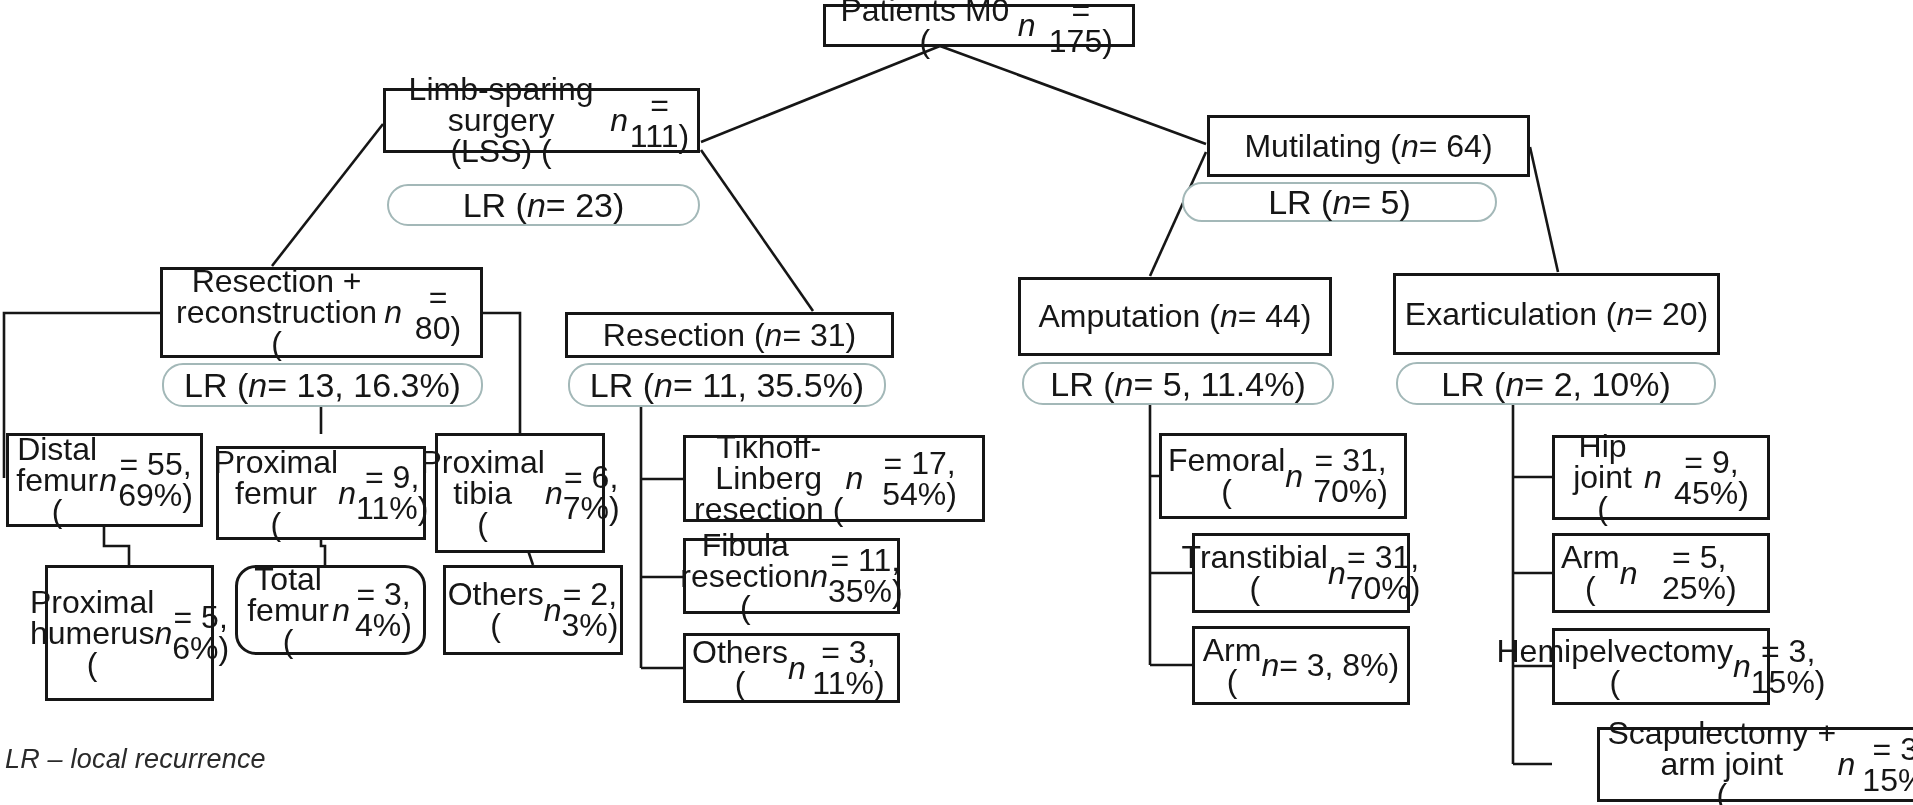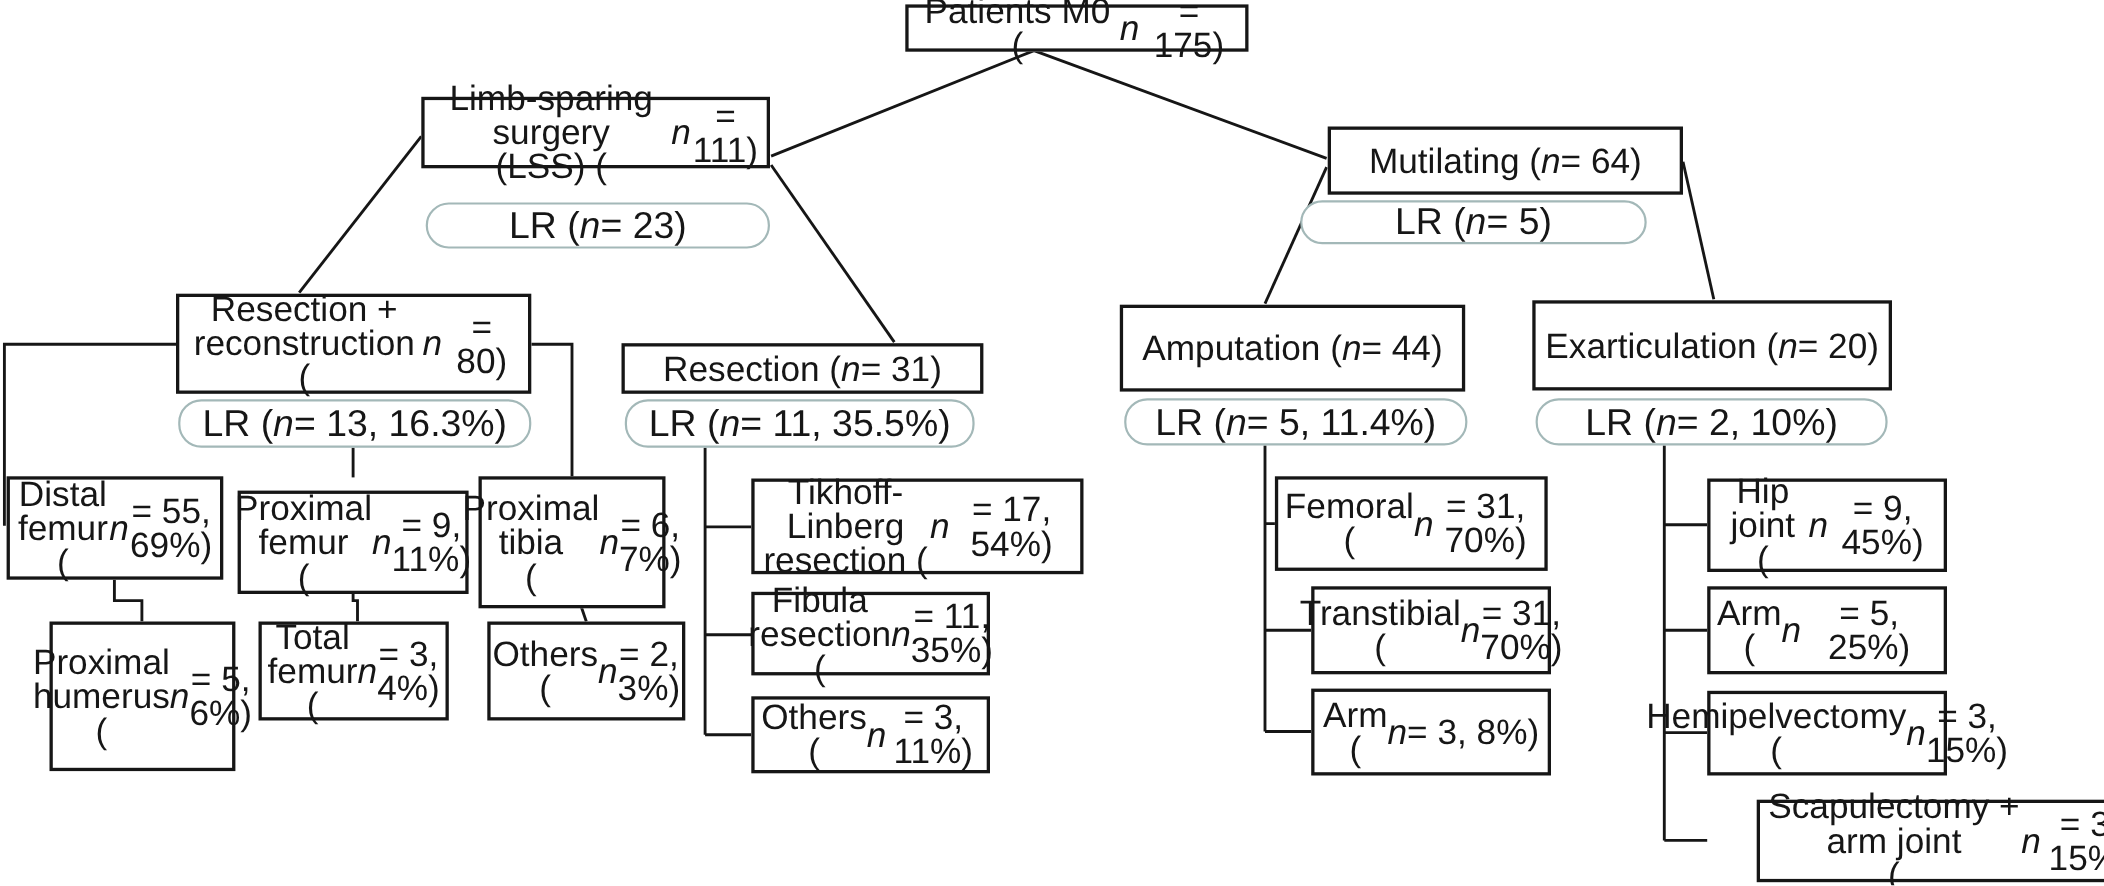--- a/index.html
+++ b/index.html
@@ -75,29 +75,30 @@
   <div class="lr" style="left:1022px;top:362px;width:312px;height:43px;">LR (<em>n</em> = 5, 11.4%)</div>
 
   <div class="node" style="left:1393px;top:273px;width:327px;height:82px;">Exarticulation (<em>n</em> = 20)</div>
   <div class="lr" style="left:1396px;top:362px;width:320px;height:43px;">LR (<em>n</em> = 2, 10%)</div>
 
   <div class="node" style="left:6px;top:433px;width:197px;height:94px;">Distal femur<br>(<em>n</em> = 55, 69%)</div>
   <div class="node" style="left:216px;top:433px;width:210px;height:94px;margin-top:13px;">Proximal femur<br>(<em>n</em> = 9, 11%)</div>
   <div class="node" style="left:435px;top:433px;width:170px;height:120px;">Proximal tibia<br>(<em>n</em> = 6, 7%)</div>
 
   <div class="node" style="left:45px;top:565px;width:169px;height:136px;">Proximal<br>humerus<br>(<em>n</em> = 5, 6%)</div>
-  <div class="node" style="left:235px;top:565px;width:173px;height:90px;">Total femur<br>(<em>n</em> = 3, 4%)</div>
+  <div class="node" style="left:235px;top:565px;width:191px;height:90px;border-radius:21px;">Total femur<br>(<em>n</em> = 3, 4%)</div>
   <div class="node" style="left:443px;top:565px;width:180px;height:90px;">Others<br>(<em>n</em> = 2, 3%)</div>
 
   <div class="node" style="left:683px;top:435px;width:302px;height:87px;">Tikhoff-Linberg<br>resection (<em>n</em> = 17, 54%)</div>
   <div class="node" style="left:683px;top:538px;width:217px;height:76px;">Fibula resection<br>(<em>n</em> = 11, 35%)</div>
   <div class="node" style="left:683px;top:633px;width:217px;height:70px;">Others<br>(<em>n</em> = 3, 11%)</div>
 
   <div class="node" style="left:1159px;top:433px;width:248px;height:86px;">Femoral<br>(<em>n</em> = 31, 70%)</div>
   <div class="node" style="left:1192px;top:533px;width:218px;height:80px;">Transtibial<br>(<em>n</em> = 31, 70%)</div>
   <div class="node" style="left:1192px;top:626px;width:218px;height:79px;">Arm<br>(<em>n</em> = 3, 8%)</div>
 
   <div class="node" style="left:1552px;top:435px;width:218px;height:85px;">Hip joint<br>(<em>n</em> = 9, 45%)</div>
   <div class="node" style="left:1552px;top:533px;width:218px;height:80px;">Arm<br>(<em>n</em> = 5, 25%)</div>
   <div class="node" style="left:1552px;top:628px;width:218px;height:77px;">Hemipelvectomy<br>(<em>n</em> = 3, 15%)</div>
   <div class="node" style="left:1552px;top:727px;width:356px;height:75px;margin-left:45px;">Scapulectomy + arm joint<br>(<em>n</em> = 3, 15%)</div>
 
+  <div id="legend">LR – local recurrence</div>
 </div>
 
 </body></html>

